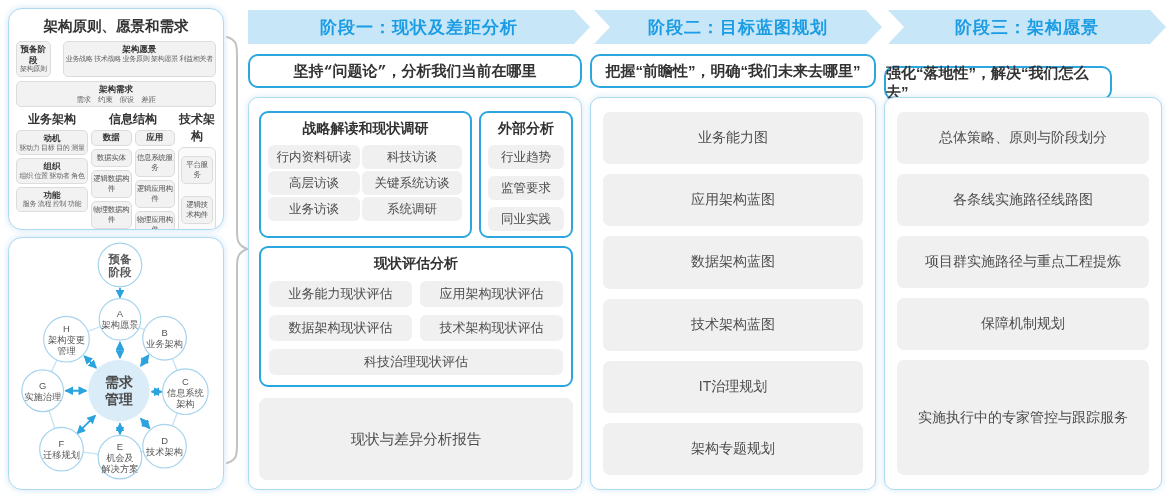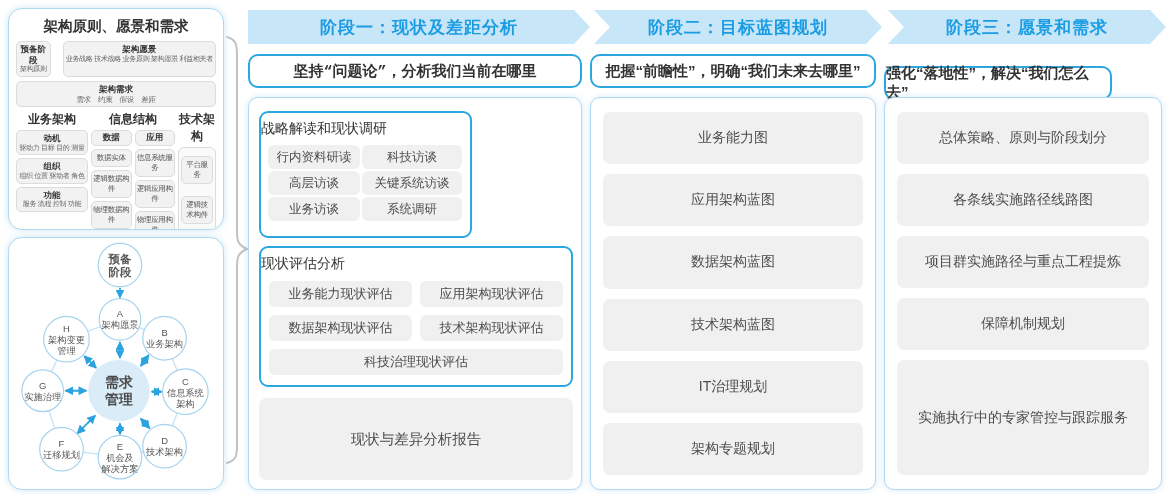--- a/index.html
+++ b/index.html
@@ -46,21 +46,21 @@
           letter-spacing:1px; }
   .band-first { clip-path:polygon(0 0, calc(100% - 16px) 0, 100% 50%, calc(100% - 16px) 100%, 0 100%); }
   .band-mid   { clip-path:polygon(0 0, calc(100% - 16px) 0, 100% 50%, calc(100% - 16px) 100%, 0 100%, 16px 50%); }
   .subtitle { position:absolute; top:54px; height:34px; background:#fff; border:2px solid #2BA7DF;
               border-radius:10px; display:flex; align-items:center; justify-content:center;
               font-weight:bold; font-size:15px; color:#333; }
   .panel { position:absolute; top:97px; height:393px; background:#fff; border:1px solid #AEDAF2;
            border-radius:10px; box-shadow:0 0 6px rgba(120,180,225,.3); }
 
   .bluebox { position:absolute; border:2px solid #2BA7DF; border-radius:9px; background:#fff; }
-  .bb-title { text-align:left; font-weight:normal; font-size:14px; color:#333; margin-top:7px; }
+  .bb-title { text-align:center; font-weight:bold; font-size:14px; color:#333; margin-top:7px; }
   .gitem { background:#F0F0F0; border-radius:6px; color:#4d4d4d; display:flex;
            align-items:center; justify-content:center; font-size:12.5px; }
 
   .p1-grid { display:grid; grid-template-columns:92px 100px; gap:2px; padding:7px 7px 0; }
   .p1-grid .gitem { height:24px; }
   .p1-ext-items { display:flex; flex-direction:column; gap:7px; margin:7px 7px 0; }
   .p1-ext-items .gitem { height:24px; }
   .p2-grid { display:grid; grid-template-columns:1fr 1fr; gap:8px; padding:8px 8px 0; }
   .p2-grid .gitem { height:26px; font-size:13px; }
   .p2-grid .full { grid-column:1 / span 2; }
@@ -228,20 +228,28 @@
     <div class="bb-title">战略解读和现状调研</div>
     <div class="p1-grid">
       <div class="gitem">行内资料研读</div>
       <div class="gitem">科技访谈</div>
       <div class="gitem">高层访谈</div>
       <div class="gitem">关键系统访谈</div>
       <div class="gitem">业务访谈</div>
       <div class="gitem">系统调研</div>
     </div>
   </div>
+  <div class="bluebox" style="left:230px;top:13px;width:94px;height:127px;">
+    <div class="bb-title">外部分析</div>
+    <div class="p1-ext-items">
+      <div class="gitem">行业趋势</div>
+      <div class="gitem">监管要求</div>
+      <div class="gitem">同业实践</div>
+    </div>
+  </div>
   <div class="bluebox" style="left:10px;top:148px;width:314px;height:141px;">
     <div class="bb-title">现状评估分析</div>
     <div class="p2-grid">
       <div class="gitem">业务能力现状评估</div>
       <div class="gitem">应用架构现状评估</div>
       <div class="gitem">数据架构现状评估</div>
       <div class="gitem">技术架构现状评估</div>
       <div class="gitem full">科技治理现状评估</div>
     </div>
   </div>
@@ -259,21 +267,21 @@
     <div class="gitem">业务能力图</div>
     <div class="gitem">应用架构蓝图</div>
     <div class="gitem">数据架构蓝图</div>
     <div class="gitem">技术架构蓝图</div>
     <div class="gitem">IT治理规划</div>
     <div class="gitem">架构专题规划</div>
   </div>
 </div>
 
 <div class="band band-mid" style="left:888px;width:278px;">
-  <span>阶段三：愿景和需求</span>
+  <span>阶段三：架构愿景</span>
 </div>
 <div class="subtitle" style="left:884px;width:228px;margin-top:12px;">
   <span>强化“落地性”，解决“我们怎么去”</span>
 </div>
 <div class="panel" style="left:884px;width:278px;">
   <div class="stack">
     <div class="gitem fixed">总体策略、原则与阶段划分</div>
     <div class="gitem fixed">各条线实施路径线路图</div>
     <div class="gitem fixed">项目群实施路径与重点工程提炼</div>
     <div class="gitem fixed">保障机制规划</div>

